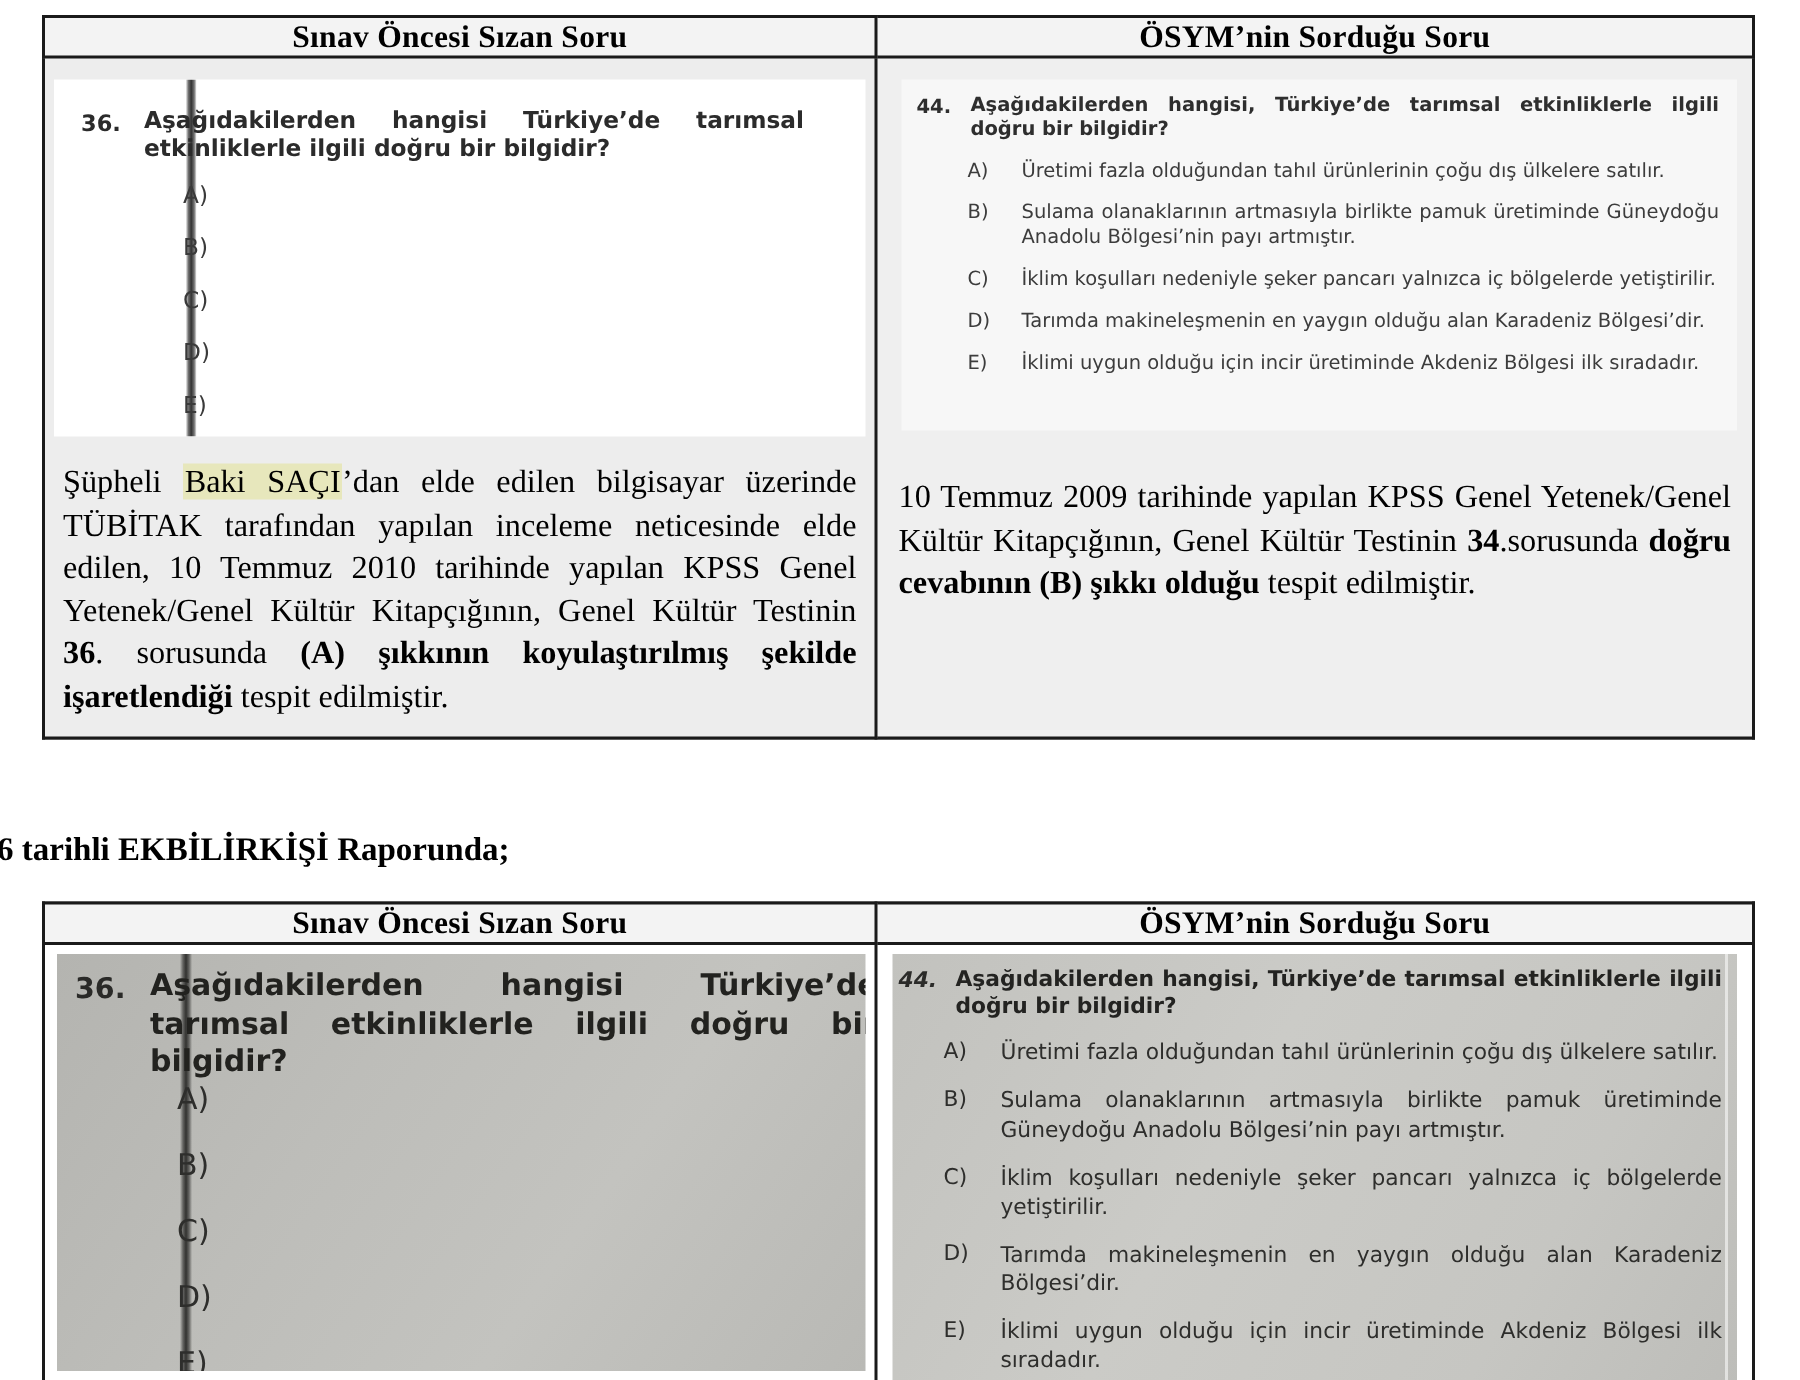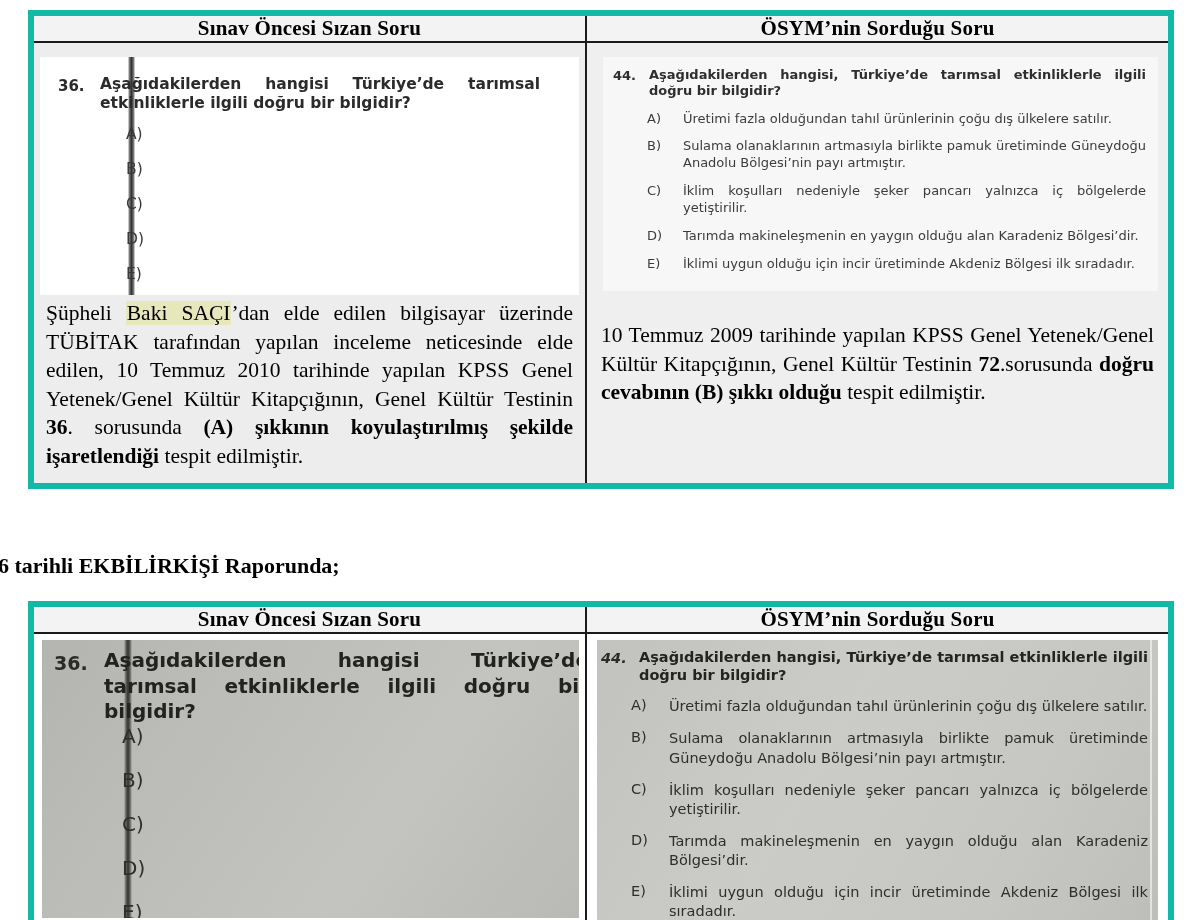--- a/index.html
+++ b/index.html
@@ -14,21 +14,21 @@
     font-family: "Liberation Serif", "DejaVu Serif", serif;
     color: #000000;
     position: relative;
   }
 
   
   .cmp-table {
     position: absolute;
     left: 28px;
     width: 1044px;
-    border: 6px solid #14b8a6;
+    border: 2px solid #14b8a6;
     border-collapse: collapse;
     table-layout: fixed;
     background: #404040;
   }
   .cmp-table td, .cmp-table th {
     border: 2px solid #1a1a1a;
     padding: 0;
     vertical-align: top;
   }
   .col-left   { width: 555px; }
@@ -166,21 +166,21 @@
   }
 
   
   .para {
     font-family: "Liberation Serif", "DejaVu Serif", serif;
     font-size: 21.5px;
     line-height: 1.33;
     text-align: justify;
     color: #000;
   }
-  .para-left  { padding: 4px 12px 12px 12px; }
+  .para-left  { padding: 16px 12px 12px 12px; }
   .para-right { padding: 16px 14px 12px 14px; }
   .b { font-weight: bold; }
   .hl {
     background: #e7e7bc;
     padding: 0 1px;
   }
 
   
   #mid-caption {
     position: absolute;
@@ -370,21 +370,21 @@
         <div class="q44-opt">
           <div class="lbl">D)</div>
           <div class="txt">Tarımda makineleşmenin en yaygın olduğu alan Karadeniz Bölgesi’dir.</div>
         </div>
         <div class="q44-opt">
           <div class="lbl">E)</div>
           <div class="txt">İklimi uygun olduğu için incir üretiminde Akdeniz Bölgesi ilk sıradadır.</div>
         </div>
       </div>
       <div class="para para-right">
-        <span>10 Temmuz 2009 tarihinde yapılan KPSS Genel Yetenek/Genel Kültür Kitapçığının, Genel Kültür Testinin </span><span class="b">72</span><span>.sorusunda </span><span class="b">doğru cevabının (B) şıkkı olduğu</span><span> tespit edilmiştir.</span>
+        <span>10 Temmuz 2009 tarihinde yapılan KPSS Genel Yetenek/Genel Kültür Kitapçığının, Genel Kültür Testinin </span><span class="b">34</span><span>.sorusunda </span><span class="b">doğru cevabının (B) şıkkı olduğu</span><span> tespit edilmiştir.</span>
       </div>
     </td>
   </tr>
 </tbody>
   </table>
 
 <div id="mid-caption">
   <span class="cap-inner">25.04.2016 tarihli EKBİLİRKİŞİ Raporunda;</span>
 </div>
 

